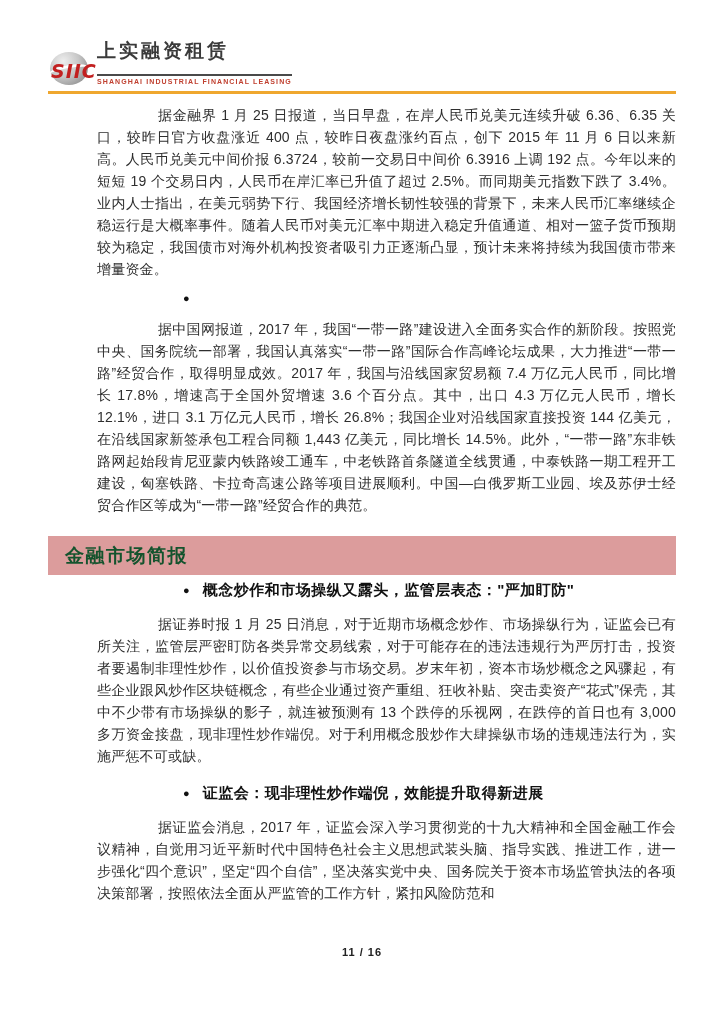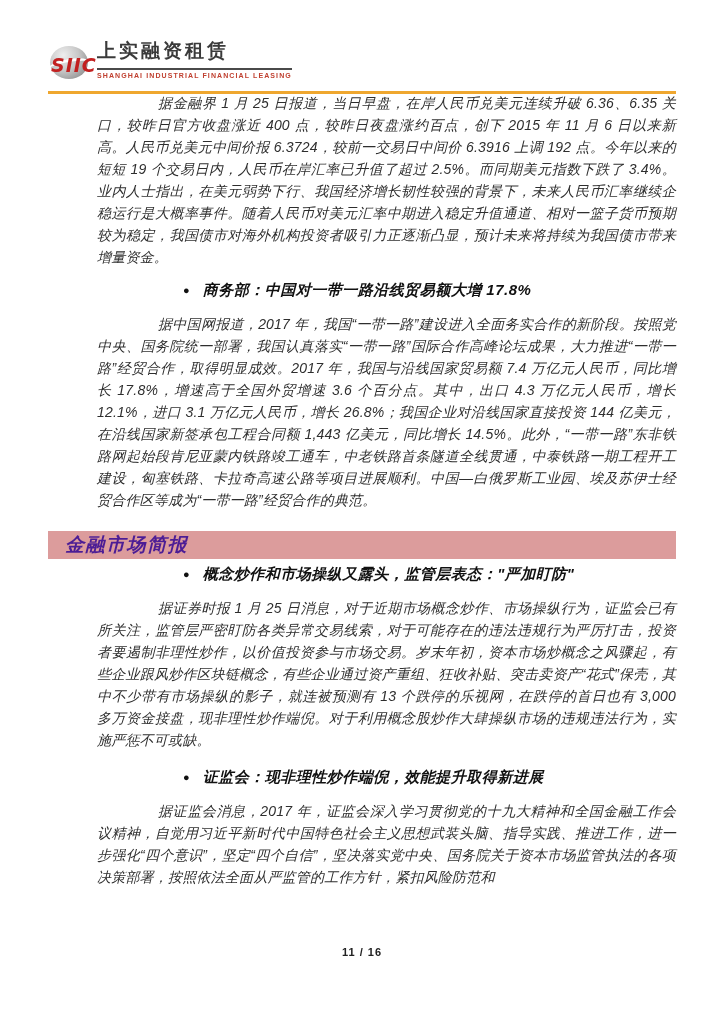--- a/index.html
+++ b/index.html
@@ -53,21 +53,21 @@
     letter-spacing: 1px;
     font-family: "DejaVu Sans", sans-serif;
   }
   .logo-textblock { display: flex; flex-direction: column; }
   .logo-name {
     font-size: 19px;
     font-weight: 600;
     color: #3a3a3a;
     letter-spacing: 3px;
     border-bottom: 2px solid #4a4a4a;
-    padding-bottom: 4px;
+    padding-bottom: 10px;
     white-space: nowrap;
   }
   .logo-sub {
     margin-top: 2px;
     font-size: 7px;
     font-weight: 600;
     color: #c04030;
     letter-spacing: 1.1px;
     white-space: nowrap;
   }
@@ -77,24 +77,23 @@
     top: 91px;
     left: 48px;
     width: 628px;
     height: 3px;
     background: #efa72f;
   }
 
   
   .main {
     position: absolute;
-    top: 92px;
+    top: 104px;
     left: 48px;
     width: 628px;
-    font-style: italic;
   }
   .para {
     margin: 0 0 0 49px;
     width: 579px;
     font-size: 14px;
     line-height: 22px;
     letter-spacing: 0.2px;
     text-align: justify;
     text-indent: 61px;
     color: #2e2e2e;
@@ -116,26 +115,26 @@
     margin: 0;
     font-size: 15px;
     font-weight: 700;
     letter-spacing: 0.5px;
     color: #111111;
     white-space: nowrap;
   }
   .banner {
     margin-top: 20px;
     width: 611px;
-    height: 28px;
+    height: 39px;
     padding-left: 17px;
     display: flex;
     align-items: center;
     background: #dc9c9c;
-    color: #4c1d95;
+    color: #14532d;
     font-size: 19px;
     font-weight: 700;
     letter-spacing: 1.5px;
   }
   .section-heading {
     margin: 16px 0 4px 17px;
     font-size: 15px;
     font-weight: 700;
     letter-spacing: 0.5px;
     color: #111111;
@@ -172,21 +171,20 @@
   </header>
 
   <div class="gold-rule"></div>
 
   <main class="main">
 
     <p class="para">据金融界 1 月 25 日报道，当日早盘，在岸人民币兑美元连续升破 6.36、6.35 关口，较昨日官方收盘涨近 400 点，较昨日夜盘涨约百点，创下 2015 年 11 月 6 日以来新高。人民币兑美元中间价报 6.3724，较前一交易日中间价 6.3916 上调 192 点。今年以来的短短 19 个交易日内，人民币在岸汇率已升值了超过 2.5%。而同期美元指数下跌了 3.4%。业内人士指出，在美元弱势下行、我国经济增长韧性较强的背景下，未来人民币汇率继续企稳运行是大概率事件。随着人民币对美元汇率中期进入稳定升值通道、相对一篮子货币预期较为稳定，我国债市对海外机构投资者吸引力正逐渐凸显，预计未来将持续为我国债市带来增量资金。</p>
 
     <div class="bullet-row">
       <span class="bullet">●</span>
-      <h3 class="bullet-heading">商务部：中国对一带一路沿线贸易额大增 17.8%</h3>
     </div>
 
     <p class="para">据中国网报道，2017 年，我国“一带一路”建设进入全面务实合作的新阶段。按照党中央、国务院统一部署，我国认真落实“一带一路”国际合作高峰论坛成果，大力推进“一带一路”经贸合作，取得明显成效。2017 年，我国与沿线国家贸易额 7.4 万亿元人民币，同比增长 17.8%，增速高于全国外贸增速 3.6 个百分点。其中，出口 4.3 万亿元人民币，增长 12.1%，进口 3.1 万亿元人民币，增长 26.8%；我国企业对沿线国家直接投资 144 亿美元，在沿线国家新签承包工程合同额 1,443 亿美元，同比增长 14.5%。此外，“一带一路”东非铁路网起始段肯尼亚蒙内铁路竣工通车，中老铁路首条隧道全线贯通，中泰铁路一期工程开工建设，匈塞铁路、卡拉奇高速公路等项目进展顺利。中国—白俄罗斯工业园、埃及苏伊士经贸合作区等成为“一带一路”经贸合作的典范。</p>
 
     <div class="banner">
       <span>金融市场简报</span>
     </div>
 
 
     <div class="bullet-row row-tight">

